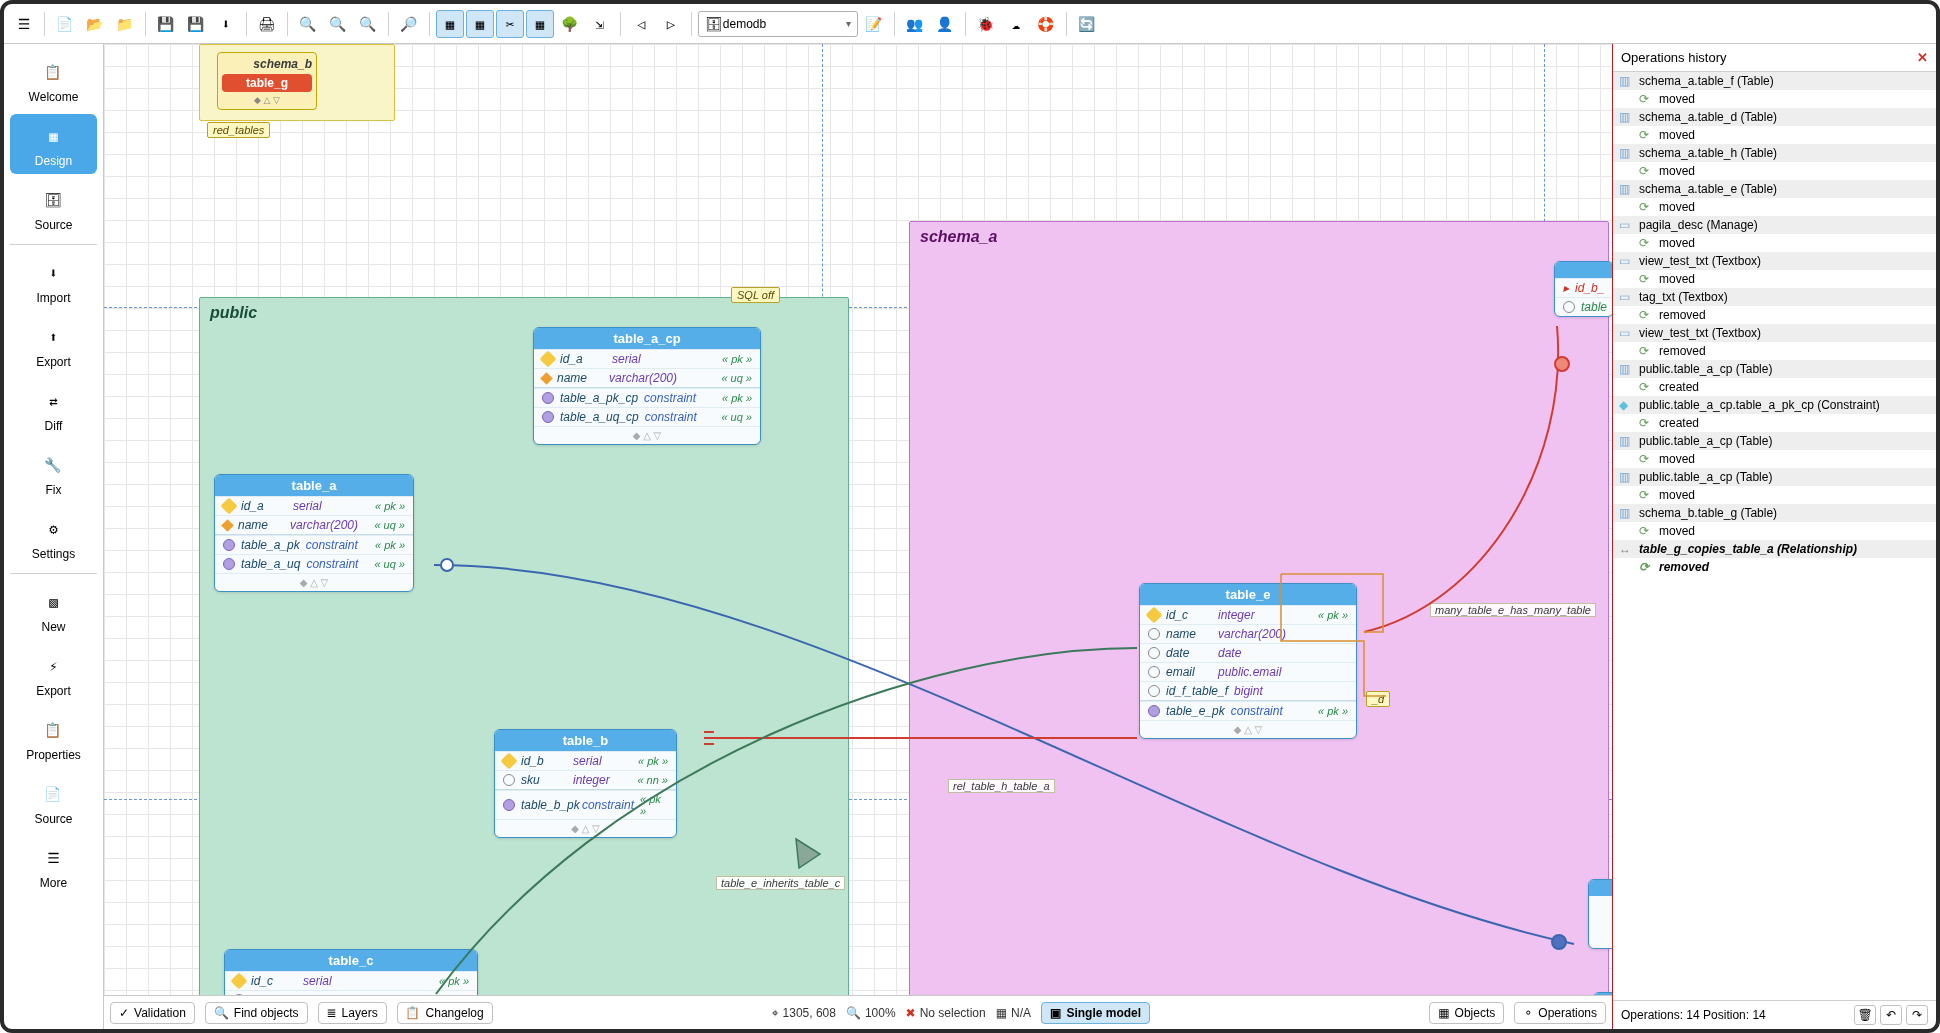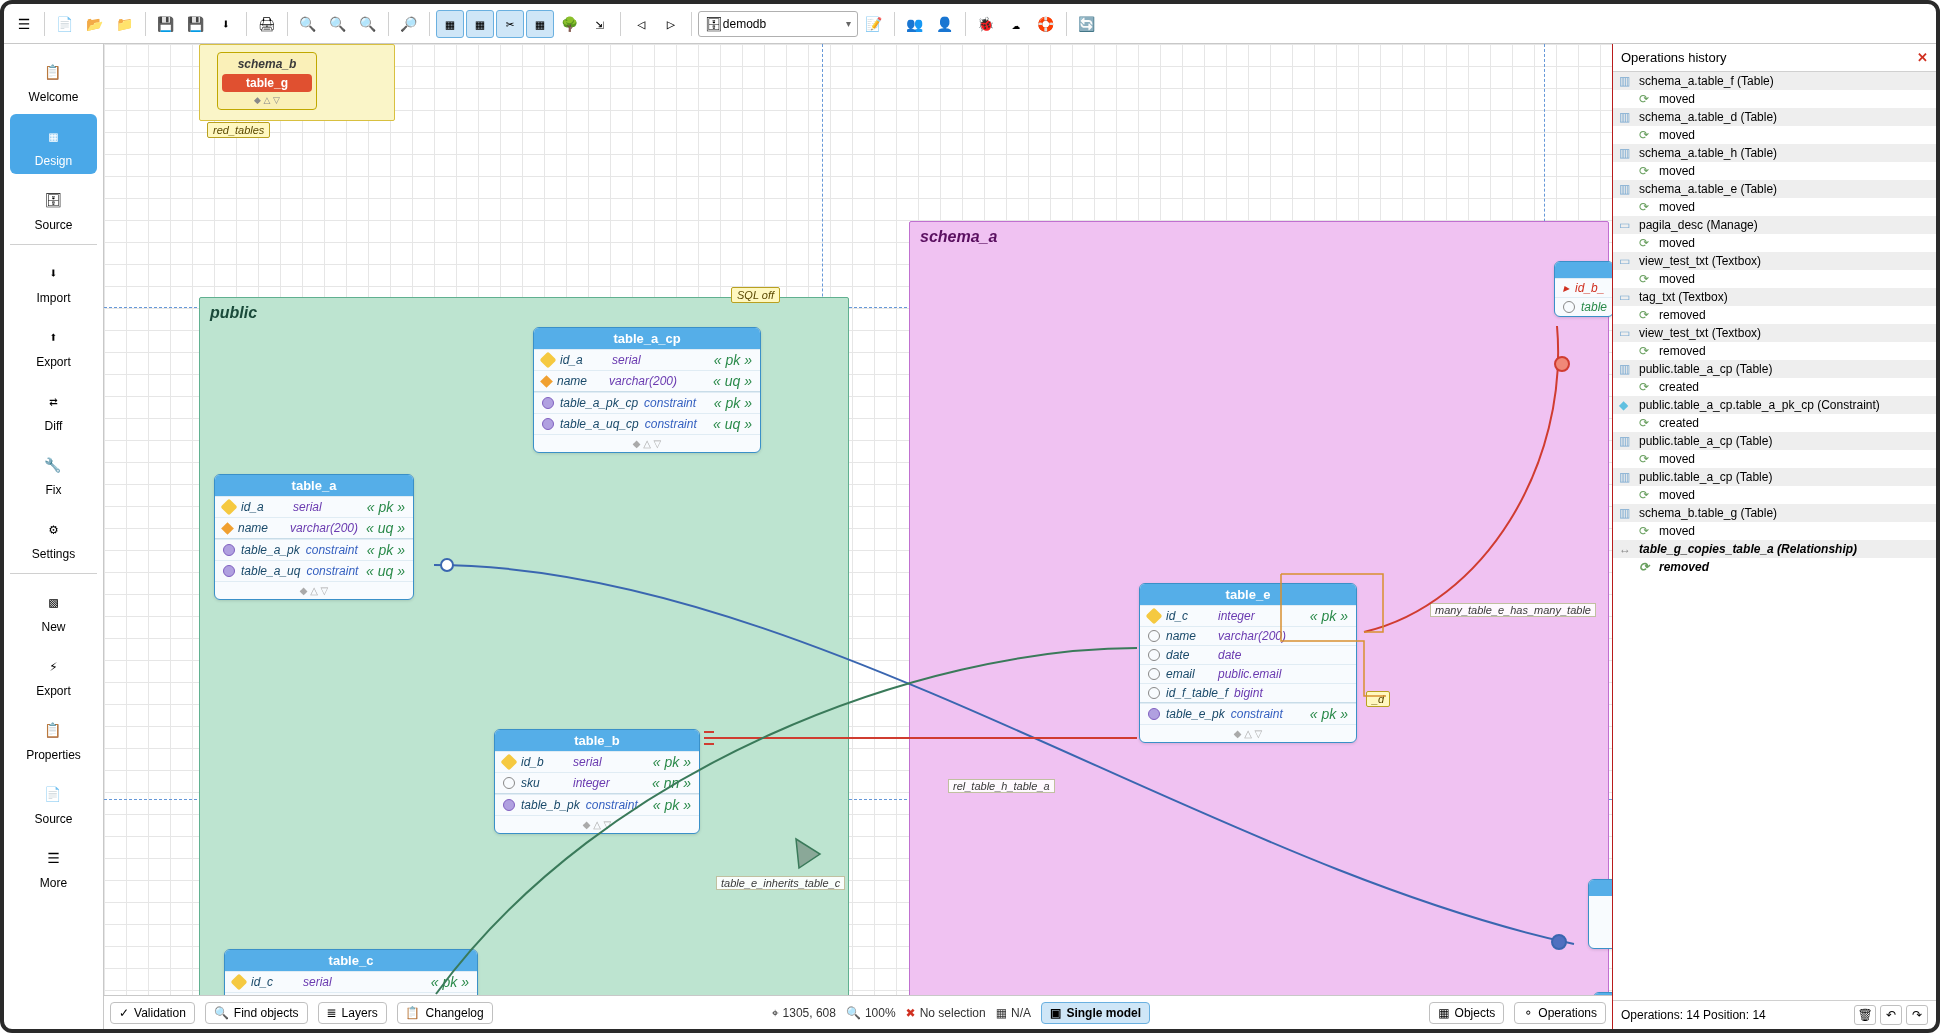--- a/index.html
+++ b/index.html
@@ -24,32 +24,32 @@
 .side-sep { border-top: 1px solid #d0d0d0; margin: 4px 6px; }
 
 
 .canvas-wrap { flex: 1; display: flex; flex-direction: column; overflow: hidden; }
 .canvas { flex: 1; position: relative; overflow: hidden; background-image: linear-gradient(to right, #e6e6e6 1px, transparent 1px), linear-gradient(to bottom, #e6e6e6 1px, transparent 1px); background-size: 22px 22px; }
 .region { position: absolute; border: 1px solid; border-radius: 2px; }
 .region-title { position: absolute; top: 6px; left: 10px; font-style: italic; font-weight: bold; font-size: 16px; color: #1a4a3a; }
 .tag-chip { position: absolute; font-size: 11px; font-style: italic; padding: 1px 5px; border: 1px solid #b8a020; background: #fff8c0; border-radius: 2px; color: #5a4800; }
 
 .schema-box { position: absolute; width: 100px; background: #faf0b8; border: 1px solid #c0a800; border-radius: 4px; padding: 4px; }
-.schema-box-title { font-style: italic; font-weight: bold; font-size: 12px; text-align: center; color: #3a3a3a; }
+.schema-box-title { font-style: italic; font-weight: bold; font-size: 12px; text-align: right; color: #3a3a3a; }
 .schema-inner { background: #e05030; color: #fff; font-weight: bold; font-size: 12px; text-align: center; border-radius: 4px; padding: 2px 0; margin-top: 3px; }
 .schema-handles { display: flex; justify-content: center; gap: 6px; padding-top: 3px; font-size: 9px; color: #888; }
 
 .tbl { position: absolute; border: 1px solid #3a90c8; border-radius: 6px; background: #f8fbfe; box-shadow: 0 1px 3px rgba(0,0,0,.12); overflow: hidden; }
 .tbl-title { background: #55aee8; color: #fff; font-weight: bold; font-size: 13px; text-align: center; padding: 3px 0; }
 .tbl-row { display: flex; align-items: center; padding: 2px 8px; font-size: 12px; gap: 6px; border-top: 1px solid #e0ecf4; font-style: italic; }
 .tbl-row .ico { width: 12px; height: 12px; flex-shrink: 0; }
 .tbl-row .colname { color: #1a4a6a; min-width: 46px; }
 .tbl-row .coltype { color: #6a3ab0; flex: 1; }
 .tbl-row .coltype.lit { color: #3560c0; }
-.tbl-row .marker { color: #2a8a4a; font-size: 14px; }
+.tbl-row .marker { color: #2a8a4a; font-size: 11px; }
 .tbl-section { border-top: 1px solid #c8dce8; }
 .tbl-foot { display: flex; justify-content: center; gap: 8px; padding: 3px 0; font-size: 10px; color: #aaa; border-top: 1px solid #e0ecf4; }
 
 .rel-label { position: absolute; font-size: 11px; font-style: italic; padding: 0 4px; background: rgba(255,255,255,0.9); color: #3a3a3a; border: 1px solid #c0c0a0; }
 
 
 .conn-svg { position: absolute; inset: 0; width: 100%; height: 100%; pointer-events: none; }
 
 
 .panel-right { width: 324px; border-left: 1px solid #b91c1c; display: flex; flex-direction: column; }
@@ -350,21 +350,21 @@
             </div>
           <div class="tbl-row">
               <span class="pk-ico ico"></span>
               <span class="colname">table_a_uq</span>
               <span class="coltype lit">constraint</span>
               <span class="marker">« uq »</span>
             </div>
           <div class="tbl-foot">◆ △ ▽</div>
         </div>
 
-        <div class="tbl" style="left:390px; top:685px; width:206px">
+        <div class="tbl" style="left:390px; top:685px; width:183px">
           <div class="tbl-title">table_b</div>
           <div class="tbl-row">
               <span class="key-ico ico"></span>
               <span class="colname">id_b</span>
               <span class="coltype">serial</span>
               <span class="marker">« pk »</span>
             </div>
           <div class="tbl-row">
               <span class="circ-ico ico"></span>
               <span class="colname">sku</span>

